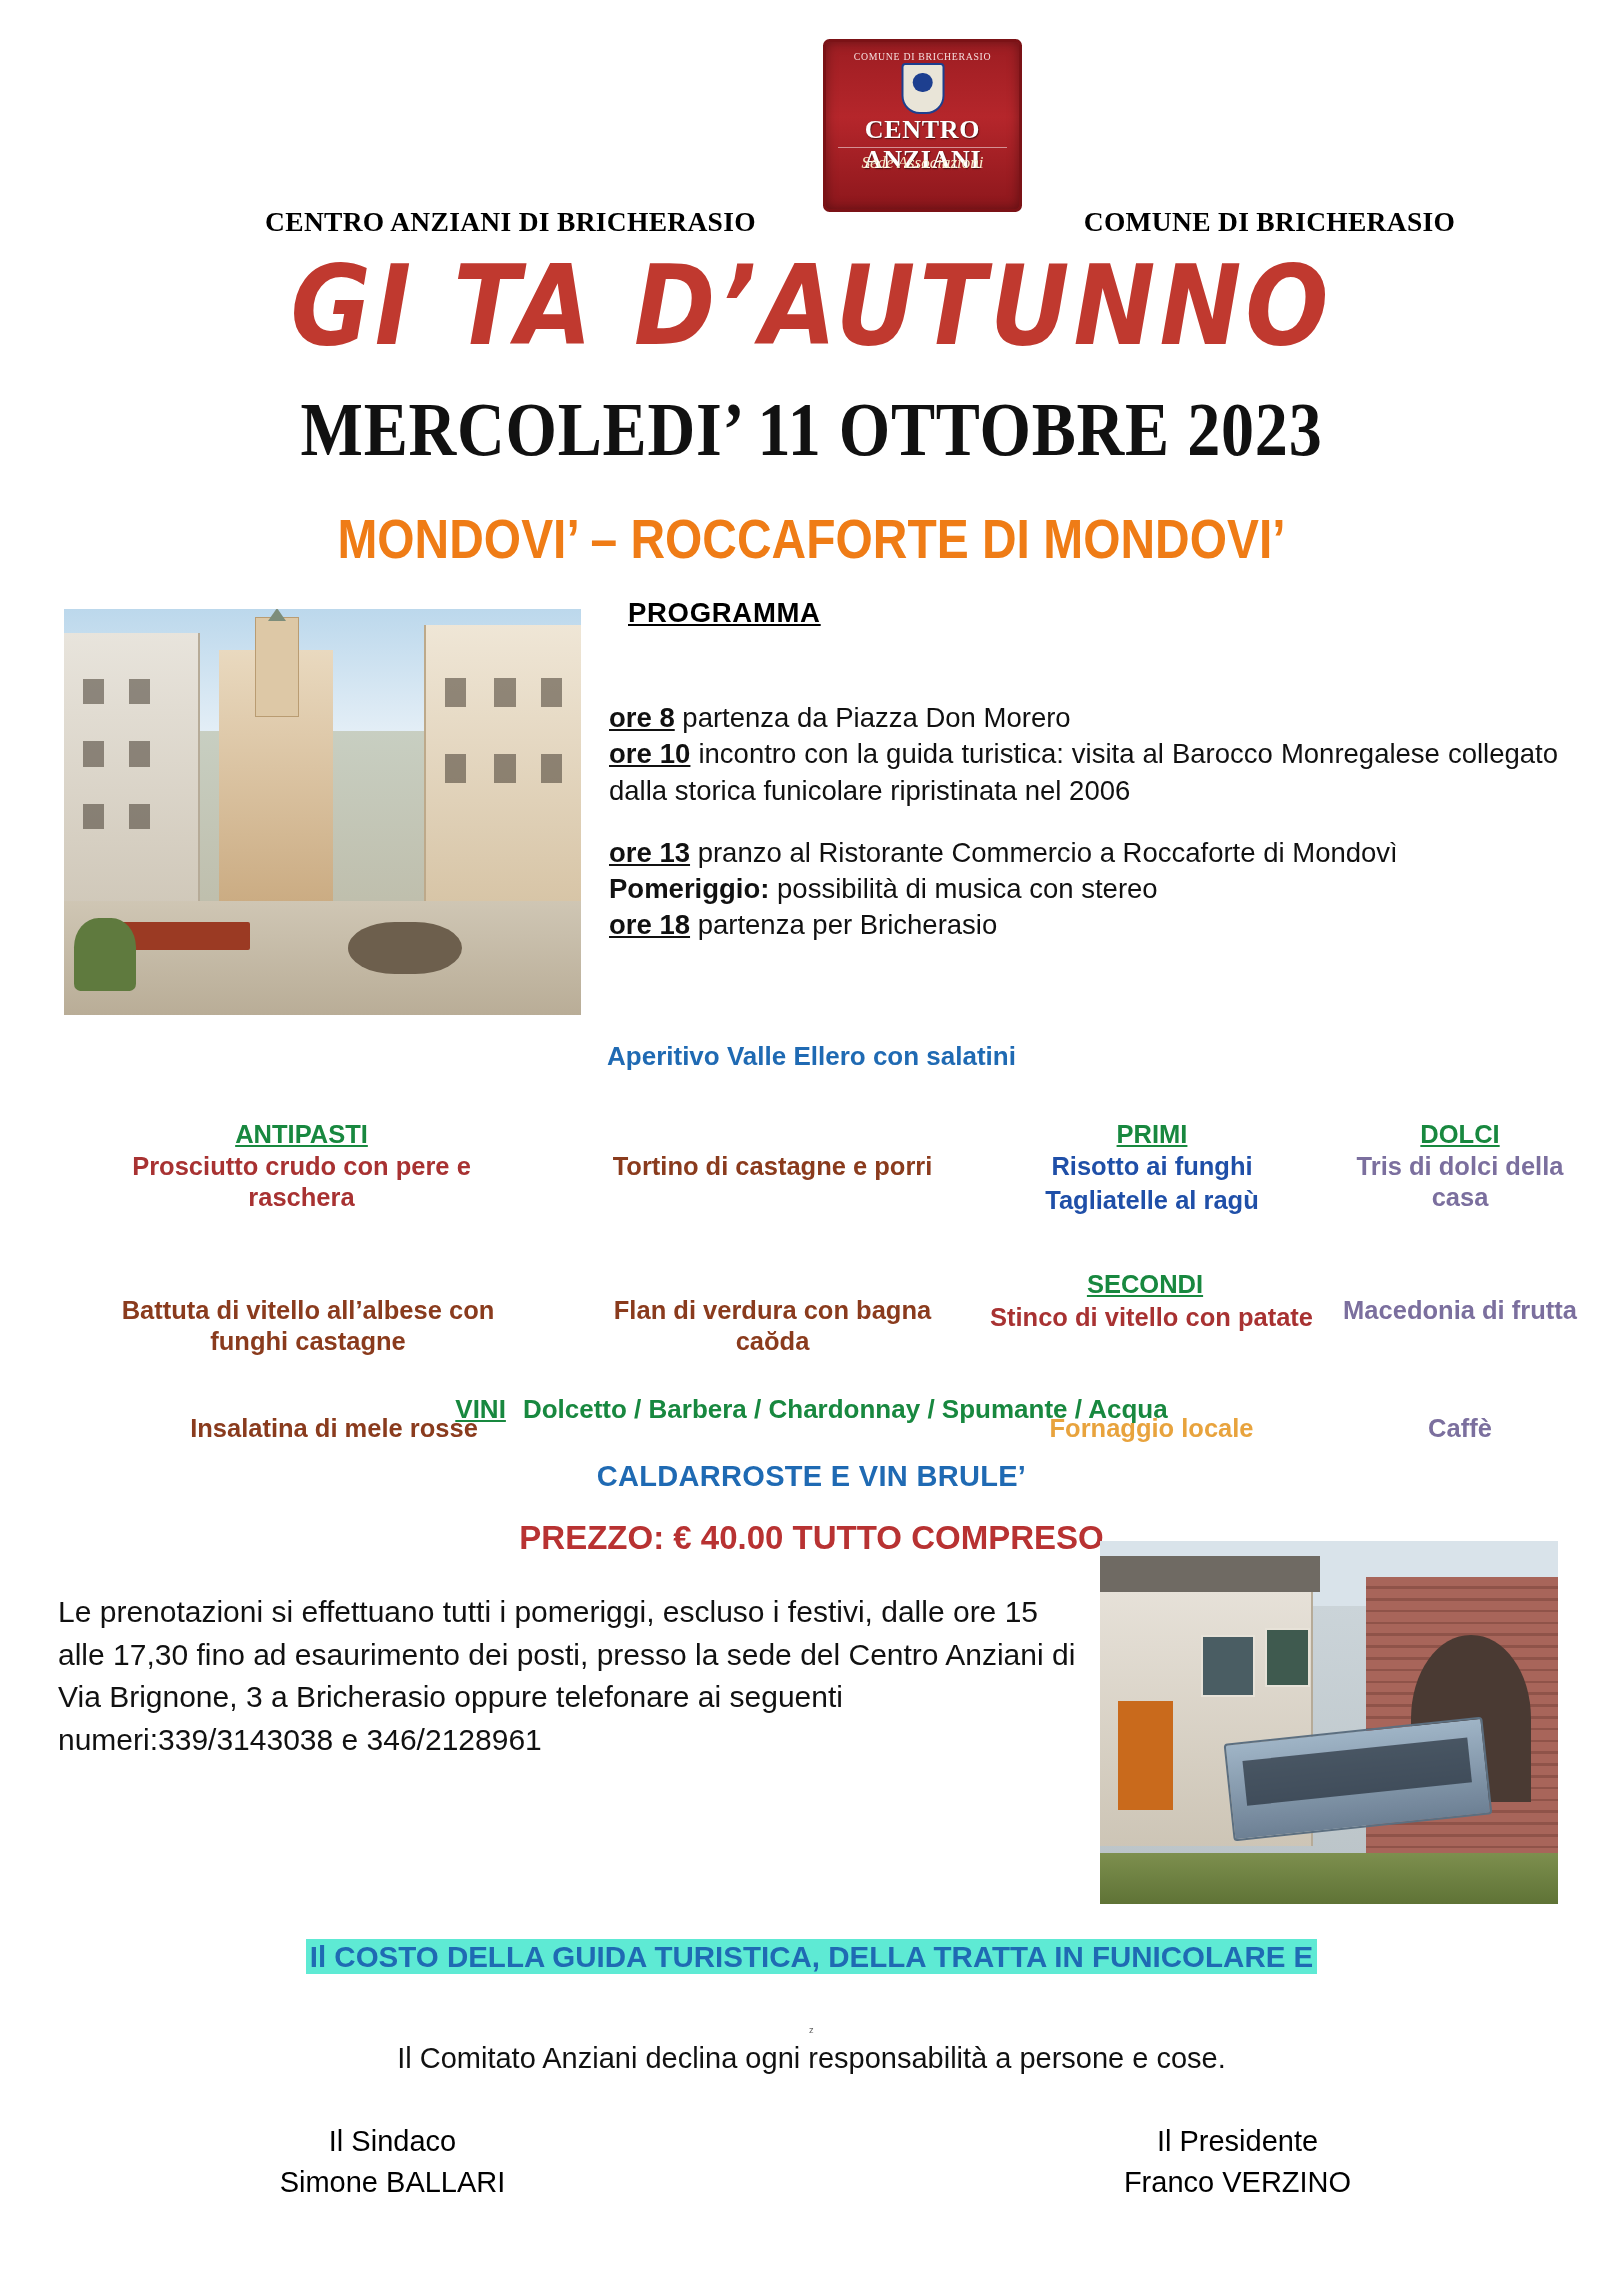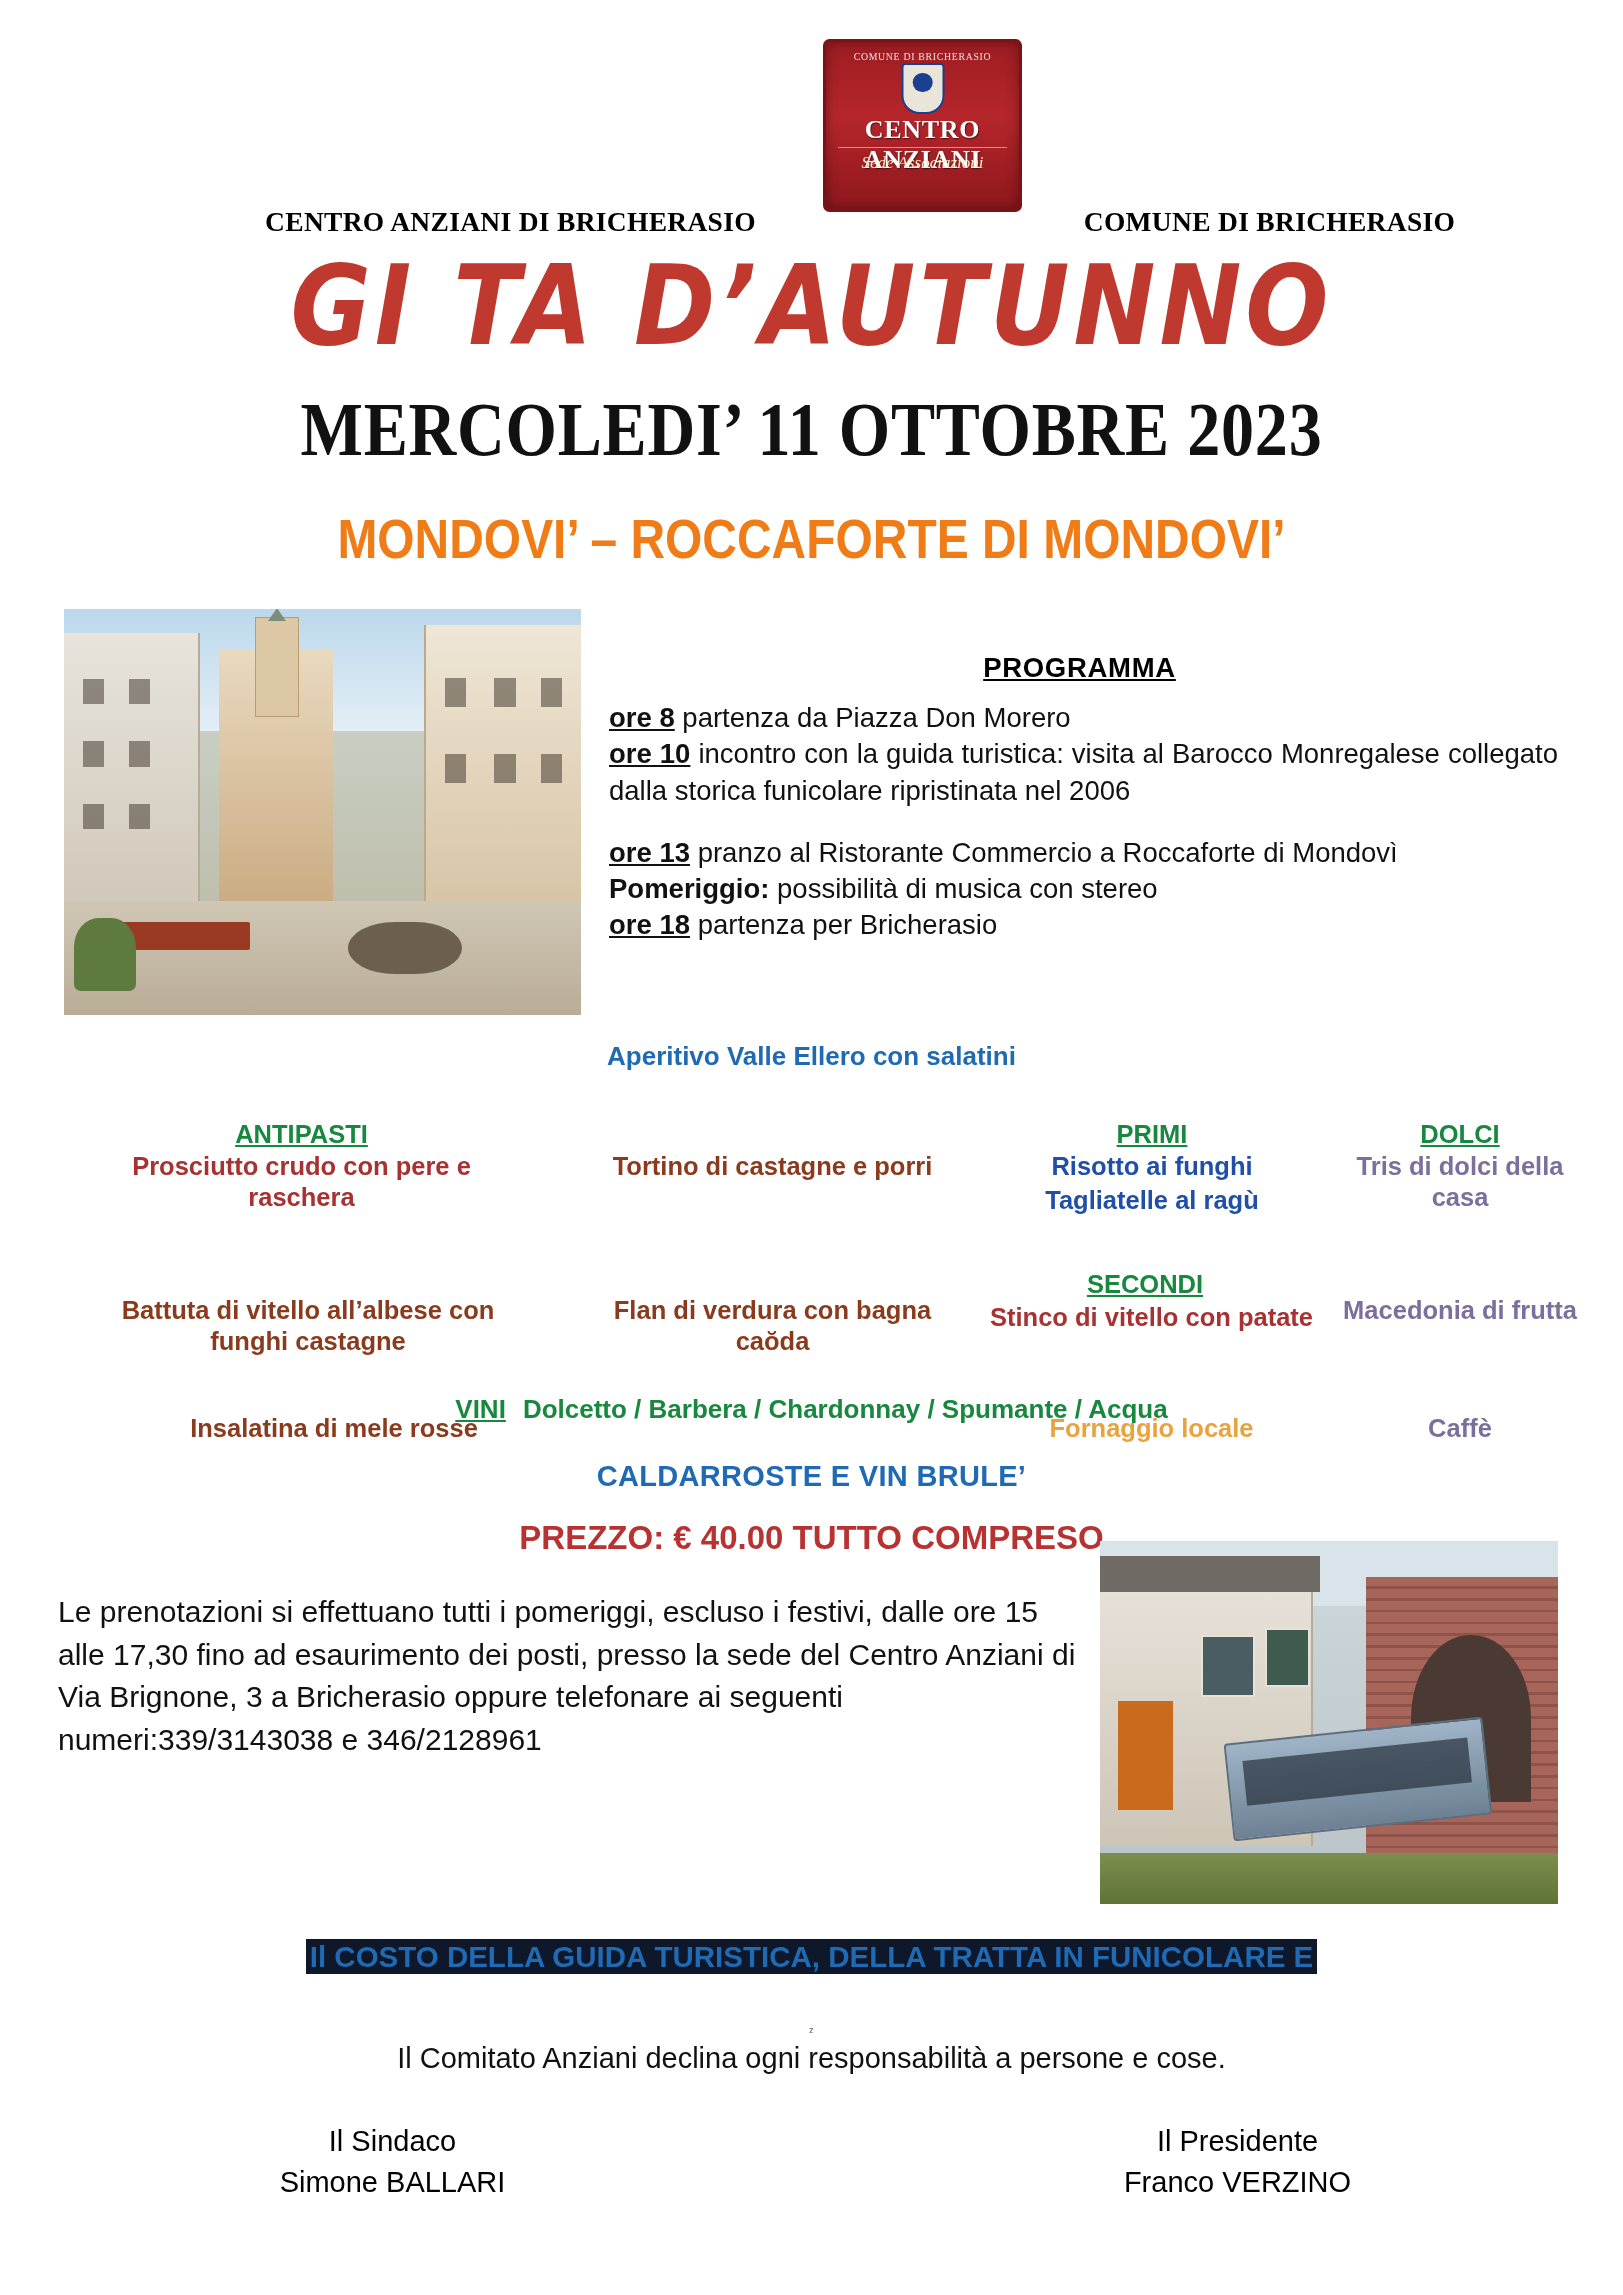--- a/index.html
+++ b/index.html
@@ -209,24 +209,23 @@
   .fn-win3 { position:absolute; left:36%; top:24%; width:9%; height:15%; background:#3f5a4f; border:2px solid #e7e2d8; }
   .fn-brick { position:absolute; right:0; top:10%; width:42%; height:76%; background:repeating-linear-gradient(180deg,#a8655a 0px,#a8655a 9.2px,#8f5349 9.2px,#8f5349 11.8px); }
   .fn-arch { position:absolute; right:6%; top:26%; width:26%; height:46%; background:#4a3a33; border-radius:50% 50% 0 0; }
   .fn-car { position:absolute; left:28%; top:52%; width:56%; height:26%; background:linear-gradient(180deg,#9fb4c6,#6d8094); border:2.6px solid #5c6f80; border-radius:3.9px; transform: rotate(-6deg); }
   .fn-car:after { content:""; position:absolute; left:6%; top:18%; width:88%; height:48%; background:rgba(30,40,50,0.65); }
   .fn-grass { position:absolute; left:0; bottom:0; width:100%; height:14%; background:linear-gradient(180deg,#7d8f4e,#5f7336); }
 
   
   .programma-title {
     position: absolute;
-    top: 652px;
+    top: 597px;
     left: 628px;
     width: 903px;
-    text-align: center;
     font-size: 27.5px;
     font-weight: bold;
     text-decoration: underline;
     letter-spacing: 0.7px;
   }
   .programma-body {
     position: absolute;
     top: 700px;
     left: 609px;
     width: 949px;
@@ -331,21 +330,21 @@
     top: 1937px;
     left: 0;
     width: 1623px;
     text-align: center;
     font-size: 29.5px;
     font-weight: bold;
     color: #1f6ab3;
     line-height: 1.35;
   }
   .highlight span.hl {
-    background: #0f172a;
+    background: #5eead4;
     padding: 1.3px 3.9px;
     text-align: center;
   }
   .declina {
     position: absolute;
     top: 2042px;
     left: 0;
     width: 1623px;
     text-align: center;
     font-size: 29px;

